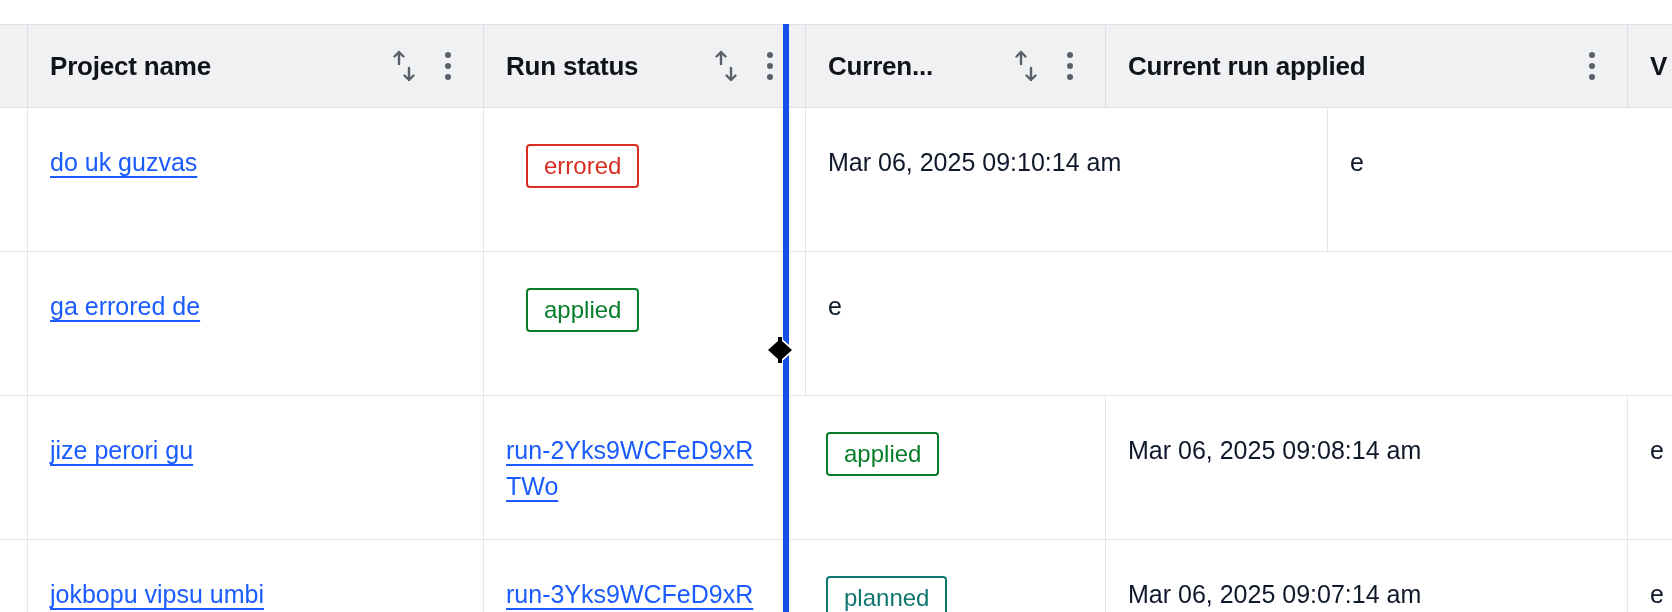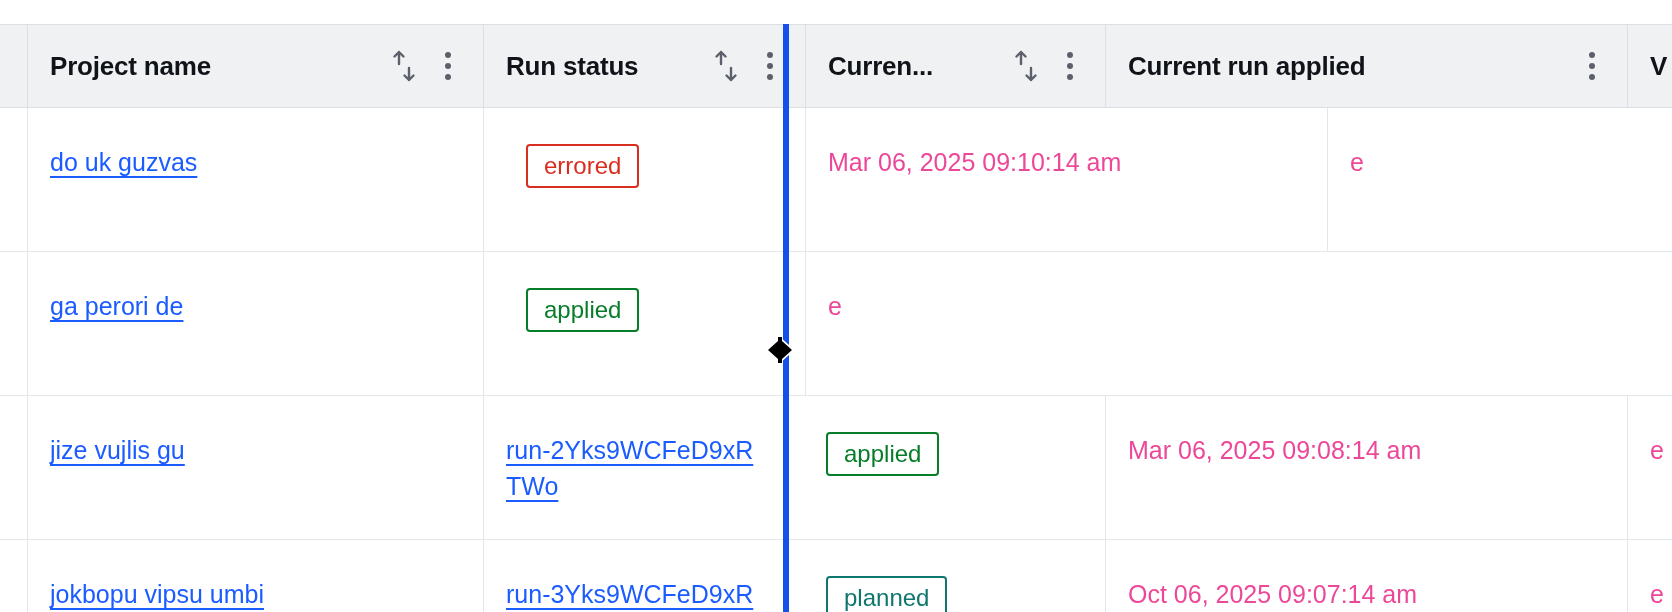--- a/index.html
+++ b/index.html
@@ -111,21 +111,21 @@
     color: #1a5cff;
     text-decoration: underline;
     text-underline-offset: 5px;
     text-decoration-thickness: 2px;
     line-height: 1.45;
     cursor: pointer;
     word-break: break-all;
   }
   .cell-text {
     font-size: 25px;
-    color: #ec4899;
+    color: #0f172a;
     line-height: 1.45;
     white-space: nowrap;
   }
 
   .badge {
     display: inline-flex;
     align-items: center;
     justify-content: center;
     height: 44px;
     padding: 0 16px;
@@ -252,34 +252,34 @@
         <span class="cell-text">Mar 06, 2025 09:10:14 am</span>
       </div>
       <div class="td c-last">
         <span class="cell-text">e</span>
       </div>
     </div>
 
     <div class="tr">
       <div class="td first-partial c-sel"></div>
       <div class="td c-proj">
-        <a class="cell-link">ga perori de</a>
+        <a class="cell-link">ga errored de</a>
       </div>
       <div class="td c-stat">
         <span class="badge" style="color:#067d28">applied</span>
       </div>
       <div class="td c-last">
         <span class="cell-text">e</span>
       </div>
     </div>
 
     <div class="tr">
       <div class="td first-partial c-sel"></div>
       <div class="td c-proj">
-        <a class="cell-link">jize vujlis gu</a>
+        <a class="cell-link">jize perori gu</a>
       </div>
       <div class="td c-run">
         <a class="cell-link">run-2Yks9WCFeD9xRTWo</a>
       </div>
       <div class="td c-stat">
         <span class="badge" style="color:#067d28">applied</span>
       </div>
       <div class="td c-appl">
         <span class="cell-text">Mar 06, 2025 09:08:14 am</span>
       </div>
@@ -293,21 +293,21 @@
       <div class="td c-proj">
         <a class="cell-link">jokbopu vipsu umbi</a>
       </div>
       <div class="td c-run">
         <a class="cell-link">run-3Yks9WCFeD9xRTWo</a>
       </div>
       <div class="td c-stat">
         <span class="badge" style="color:#0f766e">planned</span>
       </div>
       <div class="td c-appl">
-        <span class="cell-text">Oct 06, 2025 09:07:14 am</span>
+        <span class="cell-text">Mar 06, 2025 09:07:14 am</span>
       </div>
       <div class="td c-last">
         <span class="cell-text">e</span>
       </div>
     </div>
 
   </div>
 
   <div class="resize-line"></div>
 

